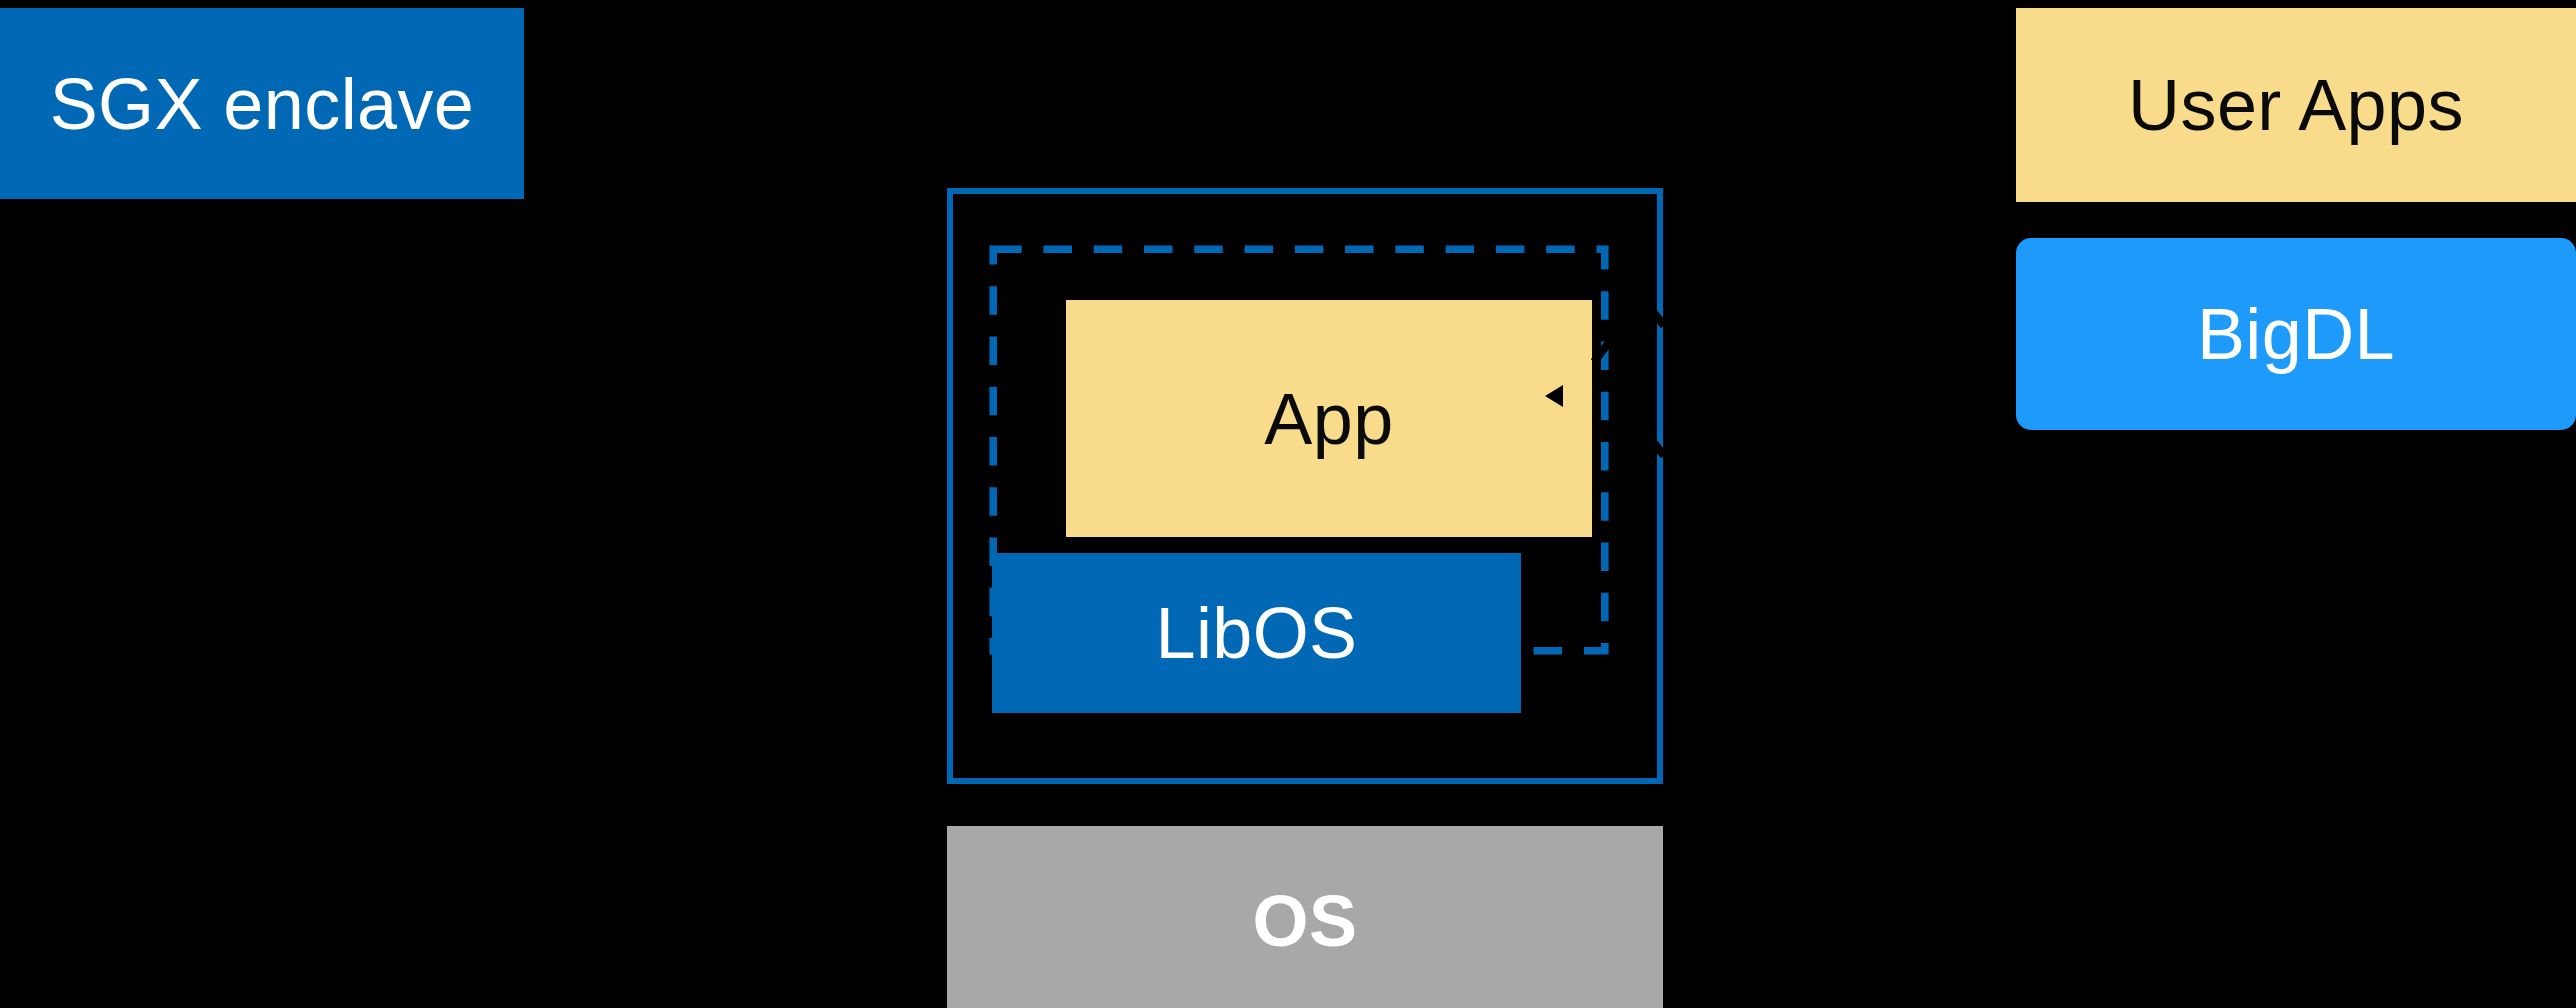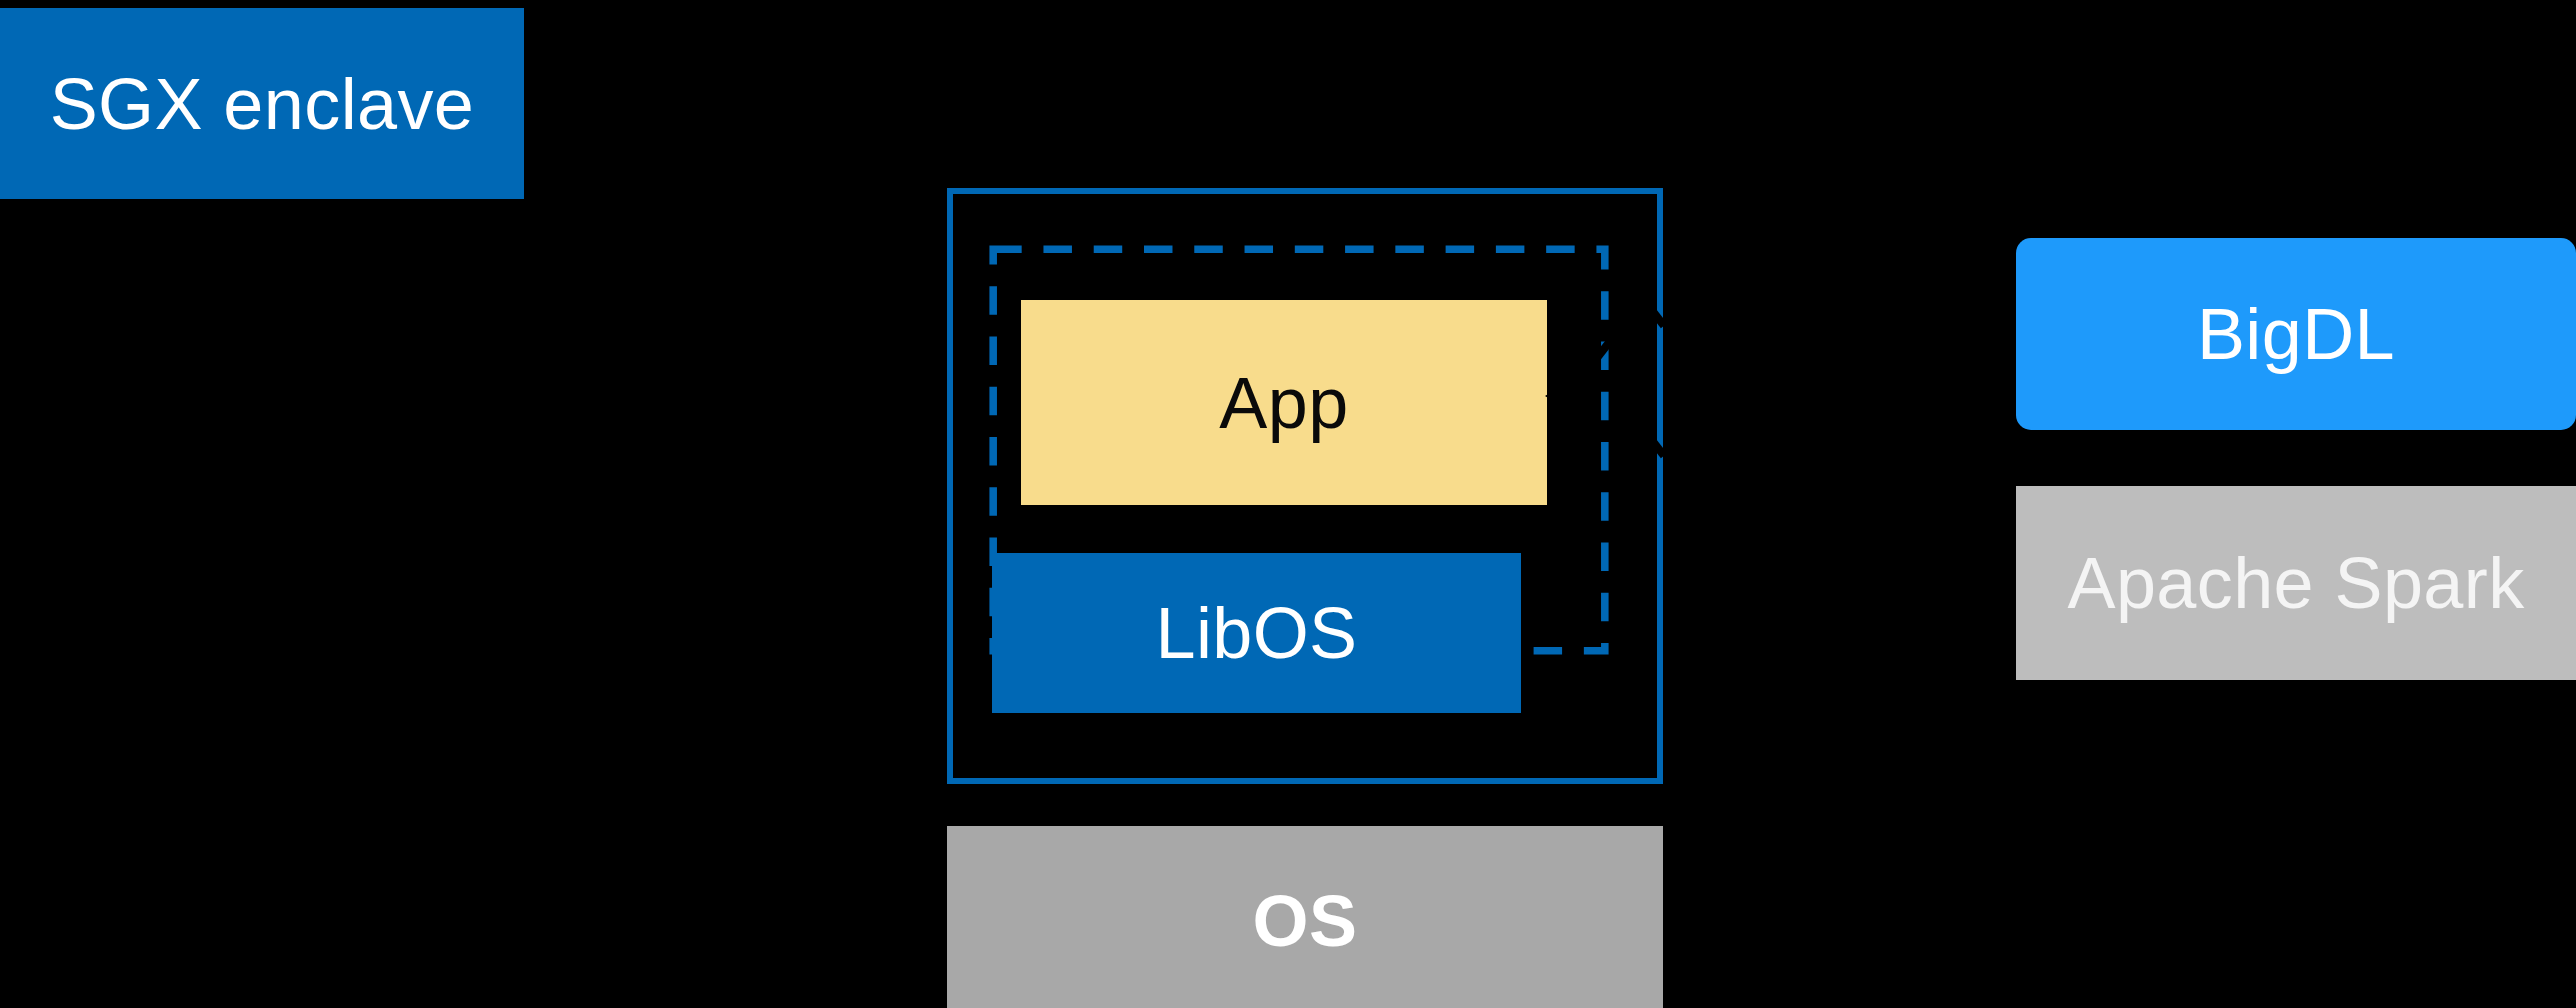--- a/index.html
+++ b/index.html
@@ -23,21 +23,21 @@
   }
   .canvas{position:relative;width:2576px;height:1009px;background:var(--bg);overflow:hidden;margin-top:8px;}
   .box{
     position:absolute;
     display:flex;align-items:center;justify-content:center;
     font-size:72px;line-height:1;letter-spacing:0.4px;
   }
   .sgx{left:0;top:500;width:524px;height:191px;background:var(--intel-blue);color:var(--text-light);z-index:3;}
   .outer{left:947px;top:180px;width:716px;height:596px;border:6.7px solid var(--intel-blue);box-sizing:border-box;background:transparent;z-index:1;}
   .dashed-svg{position:absolute;left:989px;top:237px;width:620px;height:410px;z-index:2;}
-  .app{left:1021px;top:292px;width:526px;height:205px;background:var(--yellow);color:var(--text-dark);z-index:3;}
+  .app{left:1066px;top:292px;width:526px;height:237px;background:var(--yellow);color:var(--text-dark);z-index:3;}
   .libos{left:992px;top:545px;width:529px;height:160px;background:var(--intel-blue);color:var(--text-light);z-index:3;justify-content:center;}
   .os{left:947px;top:818px;width:716px;height:190px;background:var(--gray-os);color:var(--text-light);font-weight:bold;z-index:3;}
   .user-apps{left:2016px;top:0;width:560px;height:194px;background:var(--yellow);color:var(--text-dark);z-index:3;}
   .bigdl{left:2016px;top:230px;width:560px;height:192px;background:var(--azure);color:var(--text-light);z-index:3;border-radius:15px;}
   .spark{left:2016px;top:478px;width:560px;height:194px;background:var(--gray-spark);color:var(--spark-text);z-index:3;}
   .dot{
     position:absolute;left:518px;top:510px;width:11.7px;height:11.7px;border-radius:50%;
     background:var(--fragment);z-index:4;
   }
   .arrowhead{
@@ -78,23 +78,23 @@
 
   <div class="box os">
     <span>OS</span>
   </div>
 
   <div class="arrowhead"></div>
   <div class="notch notch-a"></div>
   <div class="notch notch-b"></div>
   <div class="notch notch-c"></div>
 
+  <div class="box user-apps">
+    <span>User Apps</span>
+  </div>
 
   <div class="box bigdl">
     <span>BigDL</span>
   </div>
 
-  <div class="box spark">
-    <span>Apache Spark</span>
-  </div>
 
 </div>
 
 
 </body></html>

